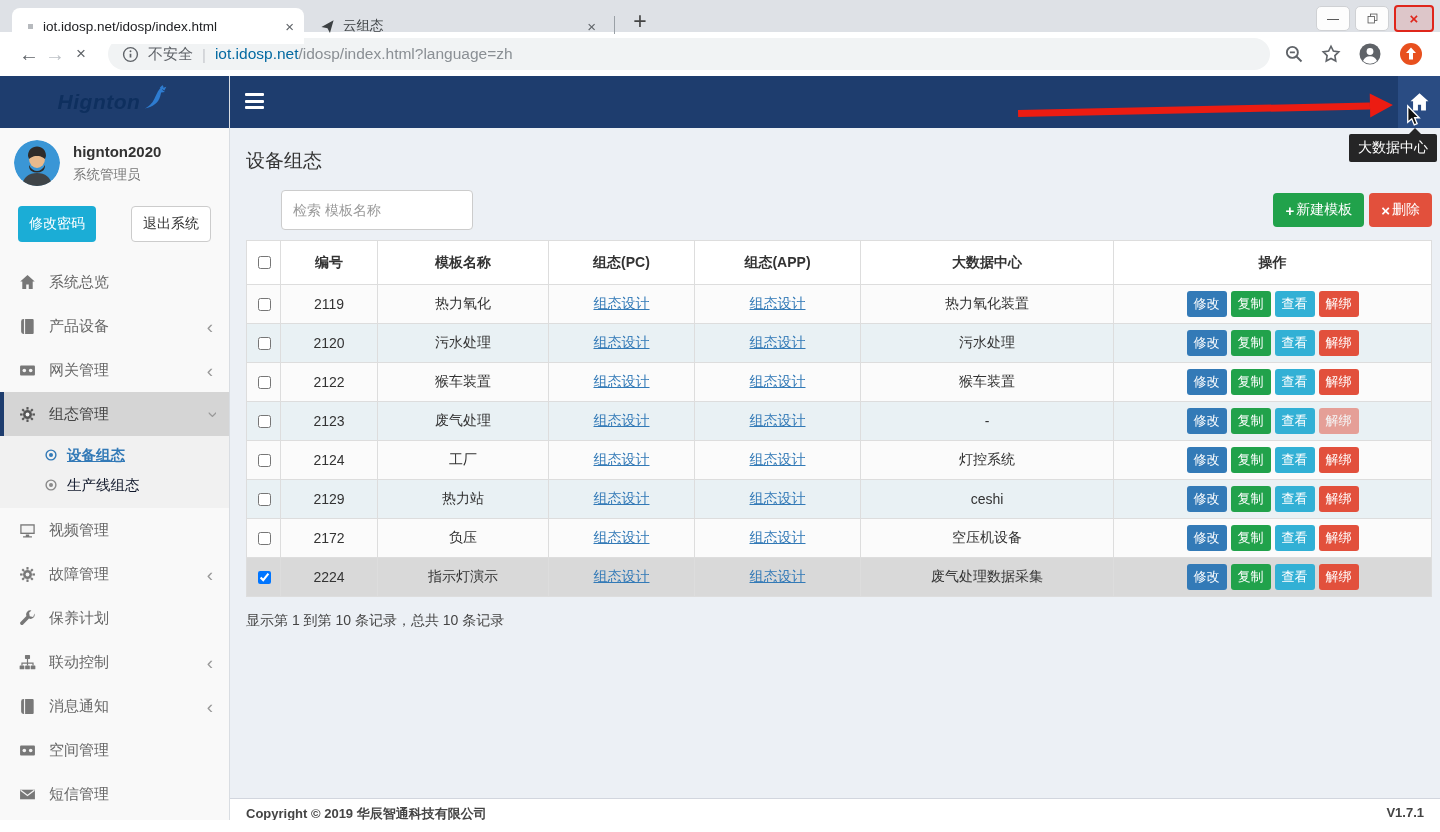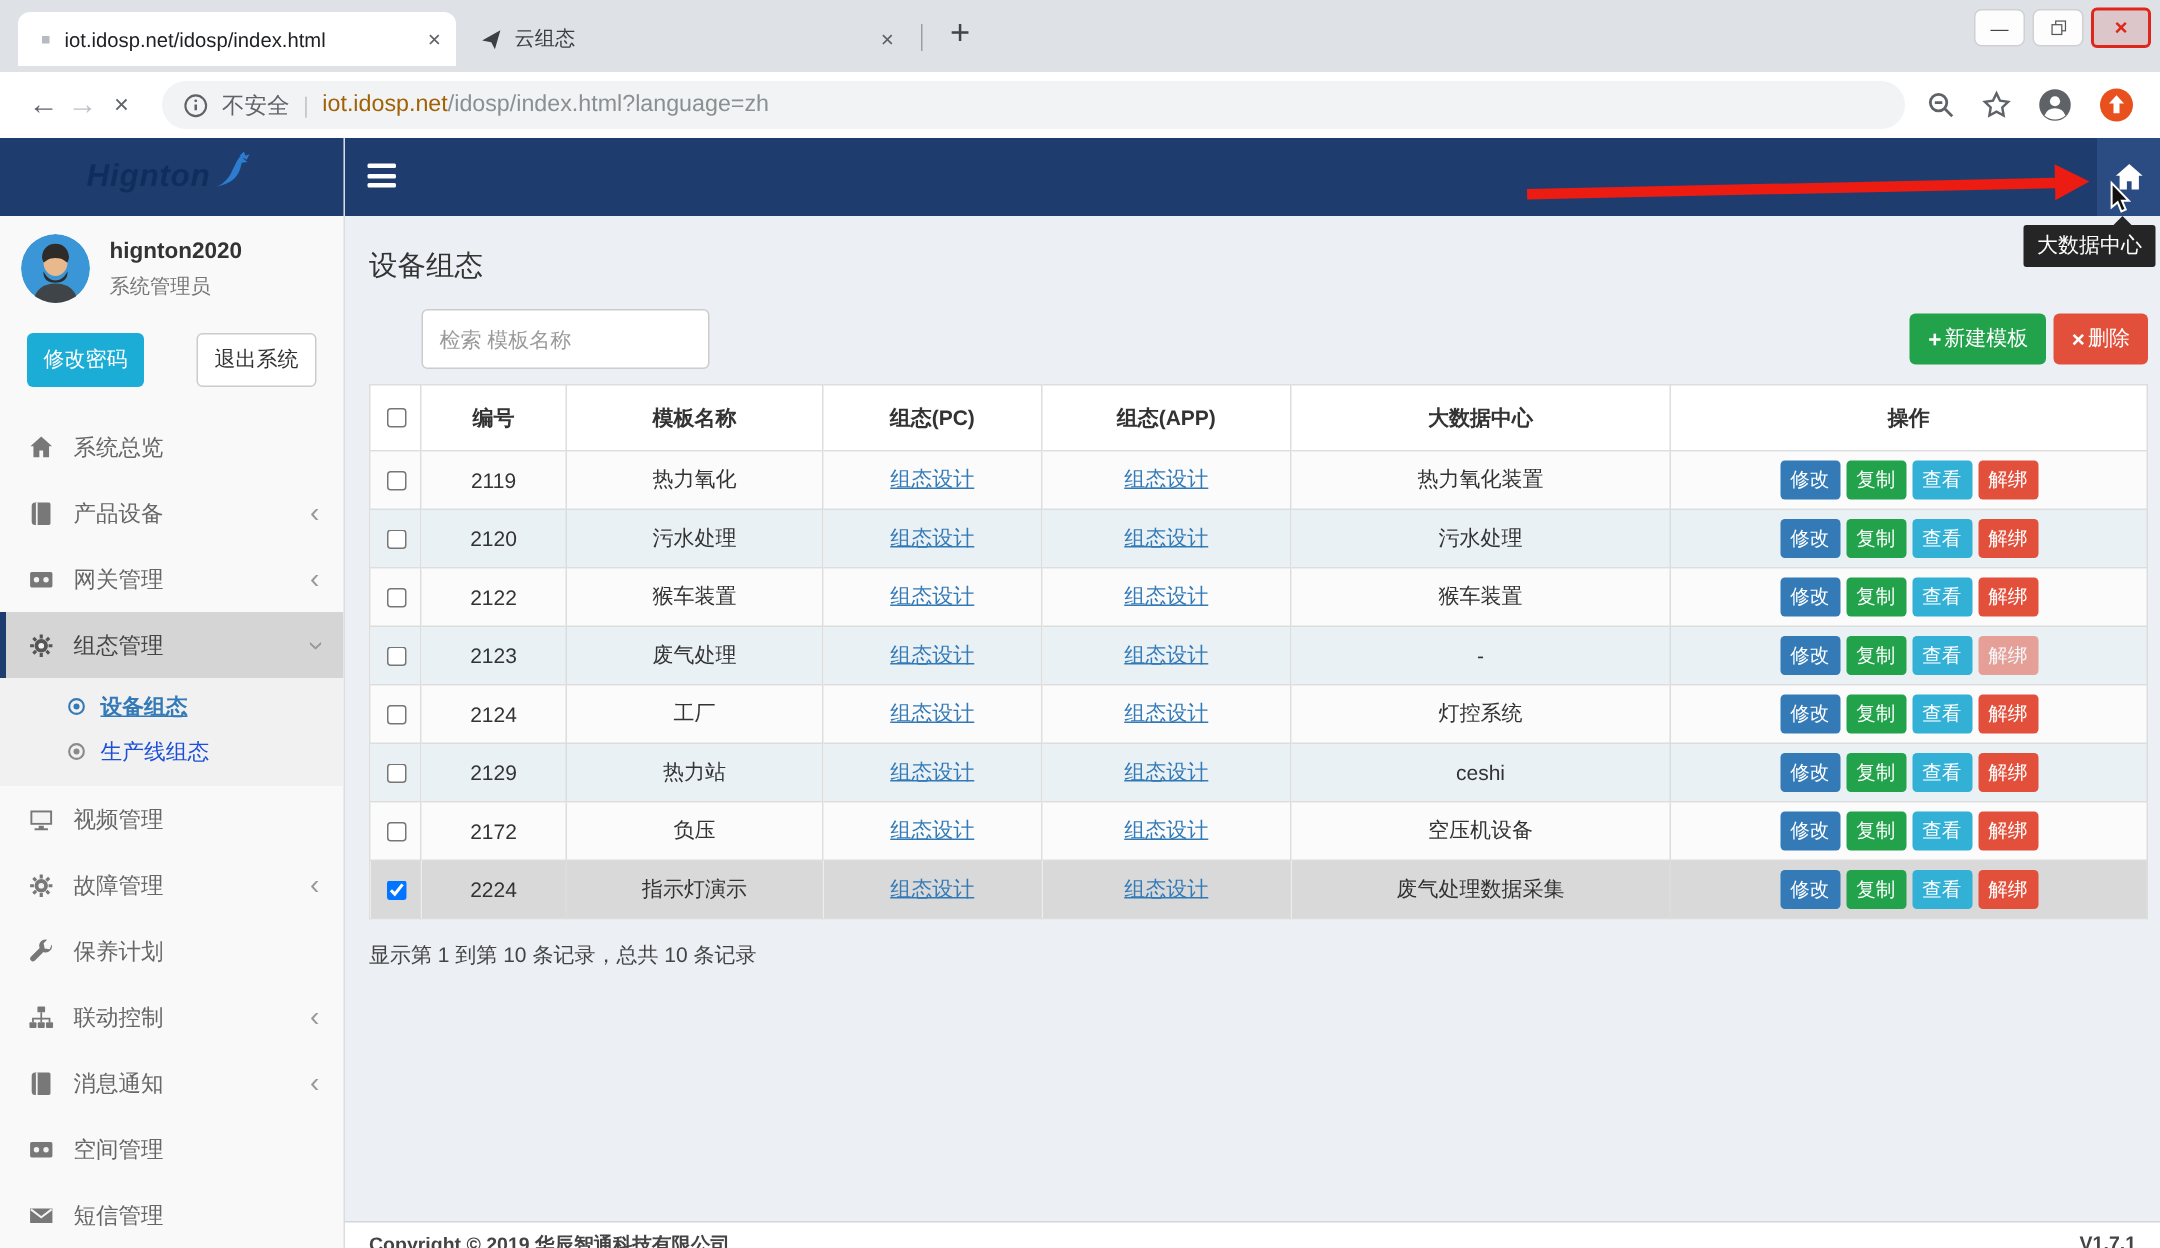--- a/index.html
+++ b/index.html
@@ -1,21 +1,21 @@
 <!DOCTYPE html>
 <html><head>
 <meta charset="utf-8">
 <style>
   html,body{margin:0;padding:0;}
   body{width:1440px;height:832px;position:relative;overflow:hidden;background:#fff;
        font-family:"Liberation Sans","DejaVu Sans",sans-serif;-webkit-font-smoothing:antialiased;}
   svg{display:block;}
 
   
-  .titlebar{height:48px;background:#dee1e6;position:relative;}
+  .titlebar{height:32px;background:#dee1e6;position:relative;}
   .tab{position:absolute;top:8px;height:36px;display:flex;align-items:center;padding:0 10px;box-sizing:border-box;}
   .tab.active{left:12px;width:292px;background:#fff;border-radius:8px 8px 0 0;}
   .tab.inactive{left:306px;width:300px;}
   .favicon-dot{width:5px;height:5px;background:#b7babe;margin:0 10px 0 6px;flex:none;}
   .tab-favicon{width:15px;height:15px;margin:0 8px 0 4px;flex:none;}
   .tab-title{font-size:13.5px;color:#3c4043;white-space:nowrap;overflow:hidden;flex:1;}
   .tab.active .tab-title{color:#202124;}
   .tab-close{font-size:15px;color:#5f6368;margin-left:8px;flex:none;cursor:pointer;}
   .tabsep{position:absolute;left:614px;top:16px;width:1px;height:18px;background:#9aa0a6;}
   .newtab{position:absolute;left:626px;top:8px;font-size:23px;color:#444;width:28px;height:28px;text-align:center;line-height:27px;}
@@ -27,21 +27,21 @@
   .urlrow{height:44px;background:#fff;display:flex;align-items:center;}
   .nav-ic{flex:none;display:flex;align-items:center;justify-content:center;}
   .glyph-ic{font-size:20px;color:#5f6368;width:26px;}
   .glyph-ic.disabled{color:#bdc1c6;}
   .glyph-ic.stop{font-size:17px;}
   .urlrow .lead{margin-left:16px;}
   .omnibox{flex:1;height:32px;margin:0 14px;background:#f1f3f4;border-radius:16px;display:flex;align-items:center;padding:0 14px;overflow:hidden;}
   .omnibox .info-ic{width:17px;height:17px;margin-right:9px;flex:none;}
   .omnibox .sec{color:#5f6368;font-size:15px;margin-right:9px;white-space:nowrap;}
   .omnibox .odiv{color:#c6c9cc;margin-right:9px;font-size:15px;}
-  .omnibox .host{color:#a16207;font-size:15.5px;white-space:nowrap;}
+  .omnibox .host{color:#0369a1;font-size:15.5px;white-space:nowrap;}
   .omnibox .path{color:#8a8f94;font-size:15.5px;white-space:nowrap;}
   .tail-ic{width:20px;height:20px;margin-right:17px;flex:none;}
   .tail-ic.big{width:24px;height:24px;}
 
   
   .app{display:flex;height:744px;background:#ecf0f5;position:relative;}
 
   .sidebar{width:230px;flex:none;background:#f9f9f9;border-right:1px solid #d9dde2;display:flex;flex-direction:column;box-sizing:border-box;}
   .logo{height:52px;background:#1e3d6e;display:flex;align-items:center;justify-content:center;gap:1px;flex:none;}
   .logo-text{font-size:21px;font-weight:bold;font-style:italic;color:#0e2f5e;letter-spacing:.5px;}
@@ -56,21 +56,21 @@
   .btn-white{background:#fff;color:#333;border:1px solid #ccc;border-radius:4px;padding:8px 11px;font-size:14px;cursor:pointer;}
 
   .menu{margin-top:18px;flex:1;overflow:hidden;}
   .menu-item{height:44px;display:flex;align-items:center;padding:0 16px 0 19px;color:#676767;font-size:15px;cursor:pointer;box-sizing:border-box;}
   .menu-item.active{background:#d5d5d5;border-left:4px solid #1e3d6e;padding-left:15px;color:#454545;}
   .mi-icon{width:17px;height:17px;margin-right:13px;color:#787878;flex:none;}
   .menu-item.active .mi-icon{color:#555;}
   .chev{margin-left:auto;color:#999;font-size:19px;line-height:1;}
   .chev.down{transform:rotate(-90deg);}
   .submenu{padding:4px 0 8px;background:#f1f1f1;}
-  .sub-item{height:30px;display:flex;align-items:center;padding-left:44px;font-size:14.5px;color:#1d4ed8;gap:9px;cursor:pointer;}
+  .sub-item{height:30px;display:flex;align-items:center;padding-left:44px;font-size:14.5px;color:#0f172a;gap:9px;cursor:pointer;}
   .sub-item .dot-ic{width:14px;height:14px;color:#8a8a8a;flex:none;}
   .sub-item.active{color:#337ab7;}
   .sub-item.active .sub-label{text-decoration:underline;font-weight:bold;}
   .sub-item.active .dot-ic{color:#337ab7;}
 
   .main{flex:1;position:relative;display:flex;flex-direction:column;min-width:0;}
   .navbar{height:52px;background:#1e3d6e;position:relative;flex:none;}
   .hamburger{position:absolute;left:15px;top:17px;cursor:pointer;}
   .hamburger i{display:block;width:19px;height:3px;background:#fff;margin-bottom:3.5px;border-radius:1px;}
   .home-btn{position:absolute;right:0;top:0;width:42px;height:52px;background:#2a4c83;display:flex;align-items:center;justify-content:center;cursor:pointer;}

